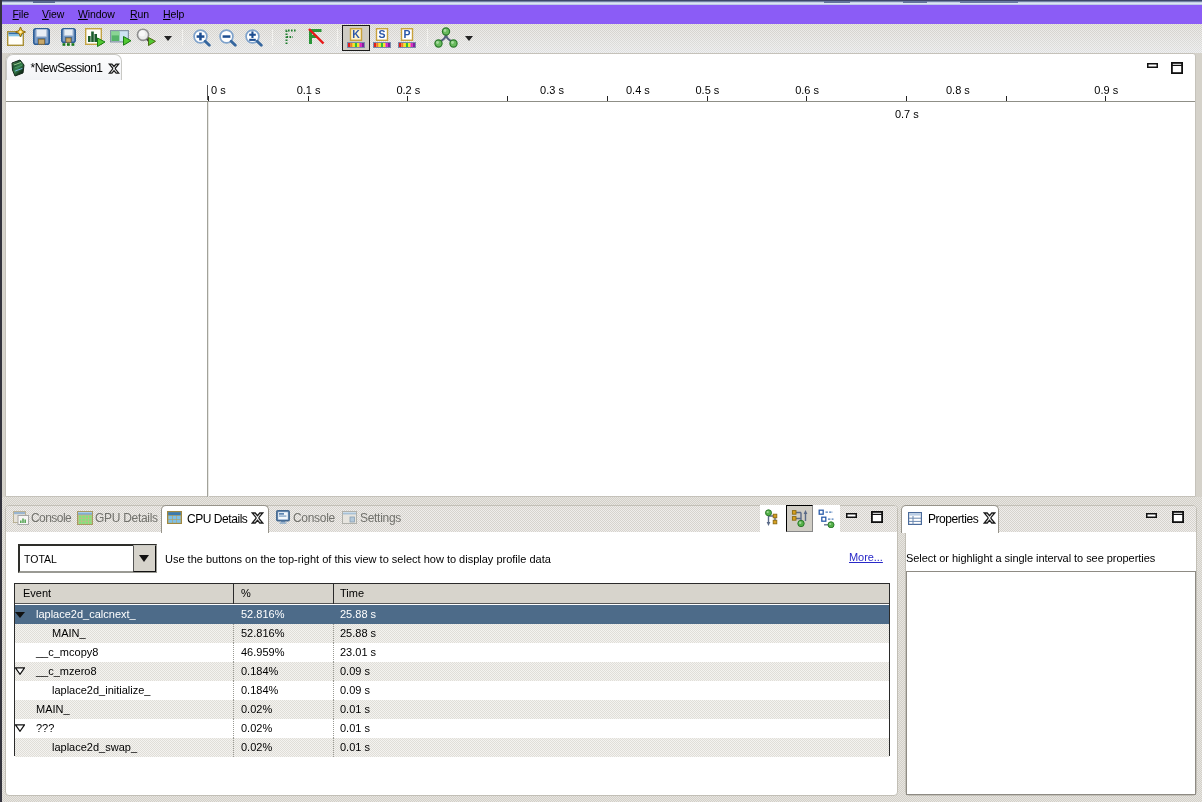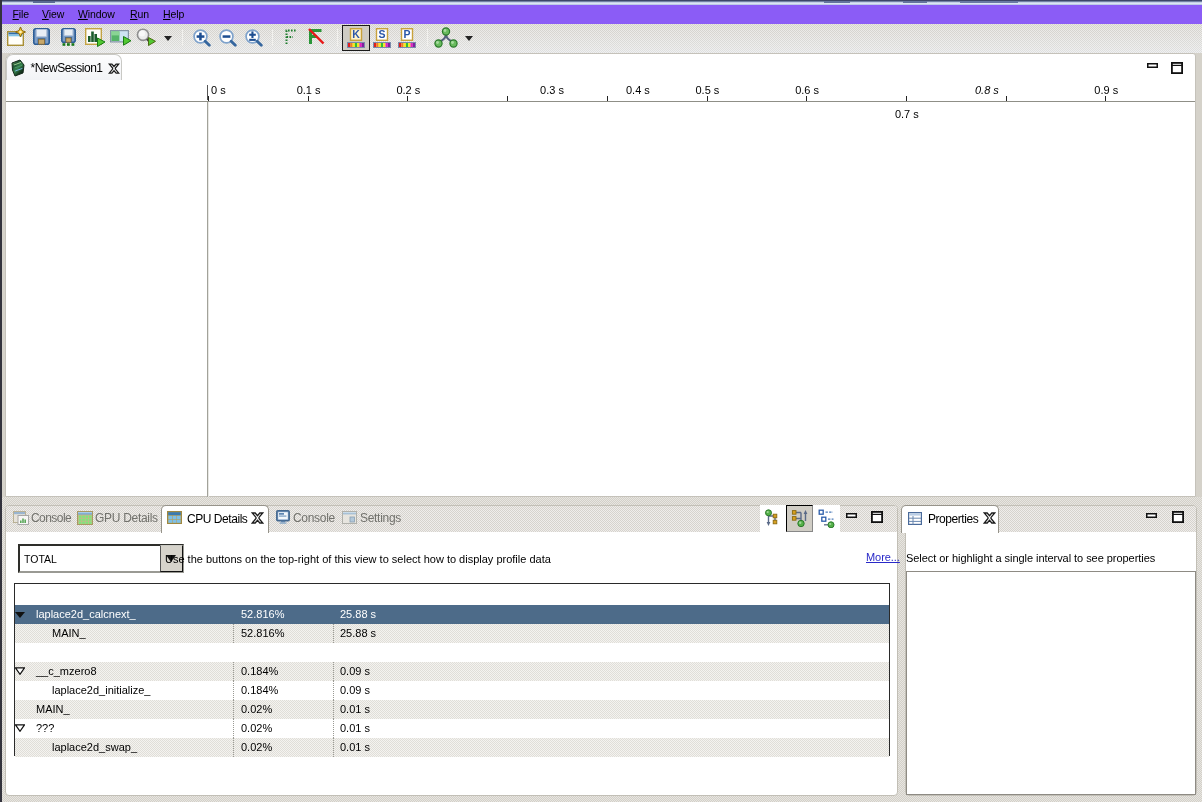--- a/index.html
+++ b/index.html
@@ -31,26 +31,26 @@
 #bltabbar { left:6px; top:506px; width:891px; height:26px; border-radius:3px 3px 0 0;
   background-image: linear-gradient(45deg,rgba(255,255,255,.6) 25%,transparent 25%,transparent 75%,rgba(255,255,255,.6) 75%), linear-gradient(45deg,rgba(255,255,255,.6) 25%,transparent 25%,transparent 75%,rgba(255,255,255,.6) 75%);
   background-size:2px 2px; background-position:0 0,1px 1px; background-color:#d6d3cd; }
 .btab { position:absolute; top:511px; font-size:12px; color:#71716c; letter-spacing:-0.3px; }
 #activetab { left:161px; top:505px; width:108px; height:28px; background:#fff; border:1px solid #96938a; border-bottom:none; border-radius:5px 5px 0 0; }
 #activetab .tabtext { position:absolute; left:25px; top:6px; font-size:12px; color:#000; letter-spacing:-0.45px; }
 #ptab .tabtext { position:absolute; left:26px; top:6px; font-size:12px; color:#000; letter-spacing:-0.45px; }
 .toolbtn { position:absolute; top:505px; width:27px; height:27px; background:#fff; }
 .toolbtn.pressed { background:#d0cdc5; border:1px solid #000; border-right-color:#888; border-bottom-color:#888; }
 
-#combo { left:18px; top:544px; width:166px; height:29px; background:#fff; border:2px solid; border-color:#2e2e2a #9a9a94 #9a9a94 #2e2e2a; }
+#combo { left:18px; top:544px; width:139px; height:29px; background:#fff; border:2px solid; border-color:#2e2e2a #9a9a94 #9a9a94 #2e2e2a; }
 #combo .ctext { position:absolute; left:4px; top:7px; font-size:10.5px; }
 #combobtn { position:absolute; right:-1px; top:-1px; width:23px; height:27px; background:#d6d3cb; border:1px solid; border-color:#c8c8c2 #111 #111 #555; }
 #combobtn:after { content:""; position:absolute; left:5px; top:9px; width:0; height:0; border-left:5.5px solid transparent; border-right:5.5px solid transparent; border-top:7px solid #111; }
 #usetext { left:165px; top:553px; font-size:11px; letter-spacing:0px; color:#000; }
-#morelink { left:849px; top:551px; font-size:11px; letter-spacing:-0.05px; color:#2929c8; text-decoration:underline;margin-left:17px; }
+#morelink { left:849px; top:551px; font-size:11px; letter-spacing:-0.05px; color:#2929c8; text-decoration:underline; }
 
 #tbl { left:14px; top:583px; width:876px; height:173px; border:1px solid #2a2a2a; border-bottom:none; background:#fff; font-size:11px; }
 #thead { position:absolute; left:0; top:0; width:874px; height:20px; background:#d7d4cc; border-bottom:1px solid #555; }
 .hsep { position:absolute; top:0; width:1px; height:20px; background:#2a2a2a; }
 .trow { position:absolute; left:0; width:874px; height:19px; }
 .trow.alt { background-image: linear-gradient(45deg,#e0ded8 25%,transparent 25%,transparent 75%,#e0ded8 75%), linear-gradient(45deg,#e0ded8 25%,transparent 25%,transparent 75%,#e0ded8 75%);
   background-size:2px 2px; background-position:0 0,1px 1px; background-color:#f4f3f0;padding-left:22px; }
 .trow.sel { background:#4d6b89; color:#fff; }
 .cell { position:absolute; top:3px; white-space:pre; }
 .csep { position:absolute; top:0; width:1px; height:19px;
@@ -247,21 +247,21 @@
     <span class="abs rlabel" style="left:496.1px;margin-left:44px;">0.3 s</span>
     <span class="abs rtick" style="left:507.1px;"></span>
     <span class="abs rlabel" style="left:626px;text-align:center;">0.4 s</span>
     <span class="abs rtick" style="left:606.8px;"></span>
     <span class="abs rlabel" style="left:695.5px;">0.5 s</span>
     <span class="abs rtick" style="left:706.5px;"></span>
     <span class="abs rlabel" style="left:795.2px;">0.6 s</span>
     <span class="abs rtick" style="left:806.2px;"></span>
     <span class="abs rlabel" style="left:894.9px;margin-top:24px;">0.7 s</span>
     <span class="abs rtick" style="left:905.9px;"></span>
-    <span class="abs rlabel" style="left:975px;font-style:italic;">0.8 s</span>
+    <span class="abs rlabel" style="left:946px;">0.8 s</span>
     <span class="abs rtick" style="left:1005.6px;"></span>
     <span class="abs rlabel" style="left:1094.3000000000002px;">0.9 s</span>
     <span class="abs rtick" style="left:1105.3px;"></span>
     <span class="abs" style="left:207px; top:85px; width:1px; height:15px; background:#555;"></span>
   </div>
 
 <div class="abs" id="blpanel"></div>
 <div class="abs" id="bltabbar"></div>
 <div class="abs" id="activetab">
     <span class="tabtext">CPU Details</span>
@@ -363,30 +363,44 @@
     <rect x="0.9" y="0.9" width="10.2" height="10.2" fill="#fff" stroke="#111" stroke-width="1.8"></rect>
     <line x1="1" y1="3.4" x2="11" y2="3.4" stroke="#111" stroke-width="1.2"></line>
   </svg>
 <div class="abs" id="combo">
     <span class="ctext">TOTAL</span>
     <span id="combobtn"></span>
   </div>
 <span class="abs" id="usetext">Use the buttons on the top-right of this view to select how to display profile data</span>
 <span class="abs" id="morelink">More...</span>
 <div class="abs" id="tbl">
+  <div id="thead">
+    <span class="cell" style="left:8px;">Event</span>
+    <span class="cell" style="left:226px;">%</span>
+    <span class="cell" style="left:325px;">Time</span>
+    <span class="hsep" style="left:218px;"></span>
+    <span class="hsep" style="left:318px;"></span>
+  </div>
 <div class="trow sel" style="top:21px;">
       <span class="tri" style="left:0px;"></span>
       <span class="cell" style="left:21px;">laplace2d_calcnext_</span>
       <span class="cell" style="left:226px;">52.816%</span>
       <span class="cell" style="left:325px;">25.88 s</span>
     </div>
     <div class="trow alt" style="top:40px;">
       <span class="cell" style="left:37px;">MAIN_</span>
       <span class="cell" style="left:226px;">52.816%</span>
       <span class="cell" style="left:325px;">25.88 s</span>
+      <span class="csep" style="left:218px;"></span>
+      <span class="csep" style="left:318px;"></span>
+    </div>
+    <div class="trow " style="top:59px;">
+      <span class="cell" style="left:21px;">__c_mcopy8</span>
+      <span class="cell" style="left:226px;">46.959%</span>
+      <span class="cell" style="left:325px;">23.01 s</span>
       <span class="csep" style="left:218px;"></span>
       <span class="csep" style="left:318px;"></span>
     </div>
     <div class="trow alt" style="top:78px;">
       <svg class="trio" style="left:0px;" viewBox="0 0 10 8">
         <path d="M0.5,0.9 L9.5,0.9 L5,7.3 Z" fill="#fff" stroke="#111" stroke-width="1.2"></path>
       </svg>
       <span class="cell" style="left:21px;">__c_mzero8</span>
       <span class="cell" style="left:226px;">0.184%</span>
       <span class="cell" style="left:325px;">0.09 s</span>

